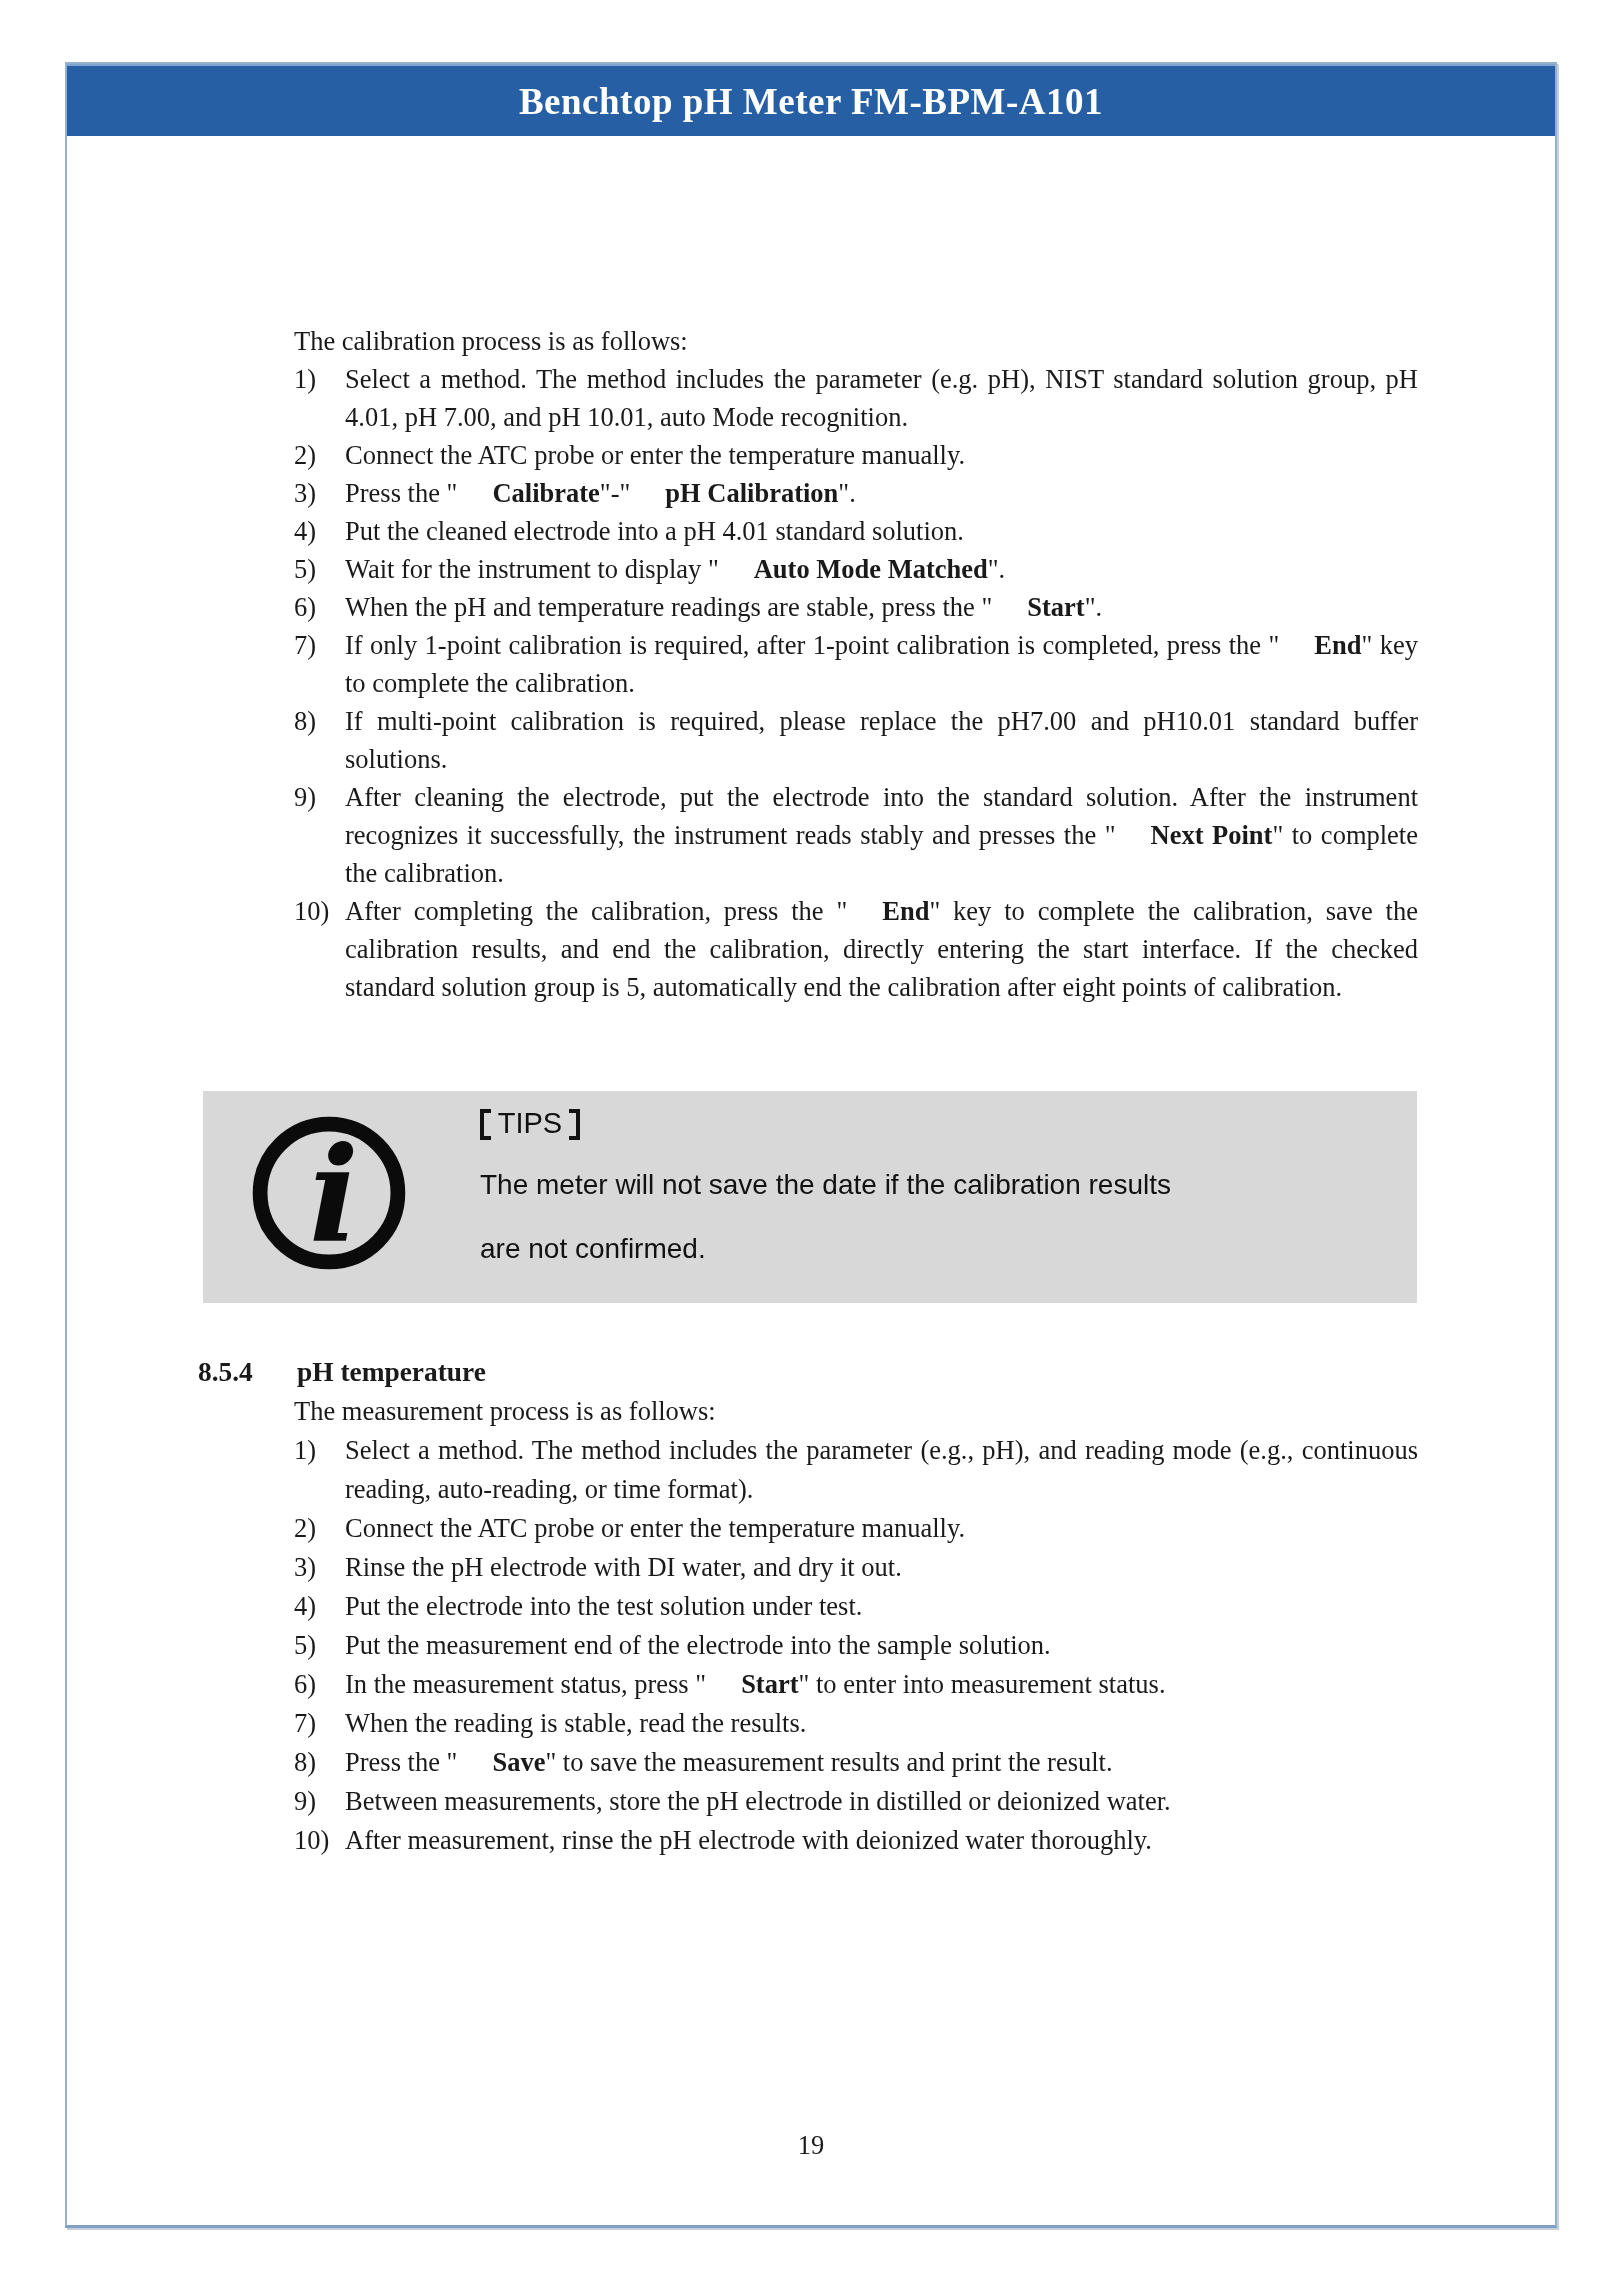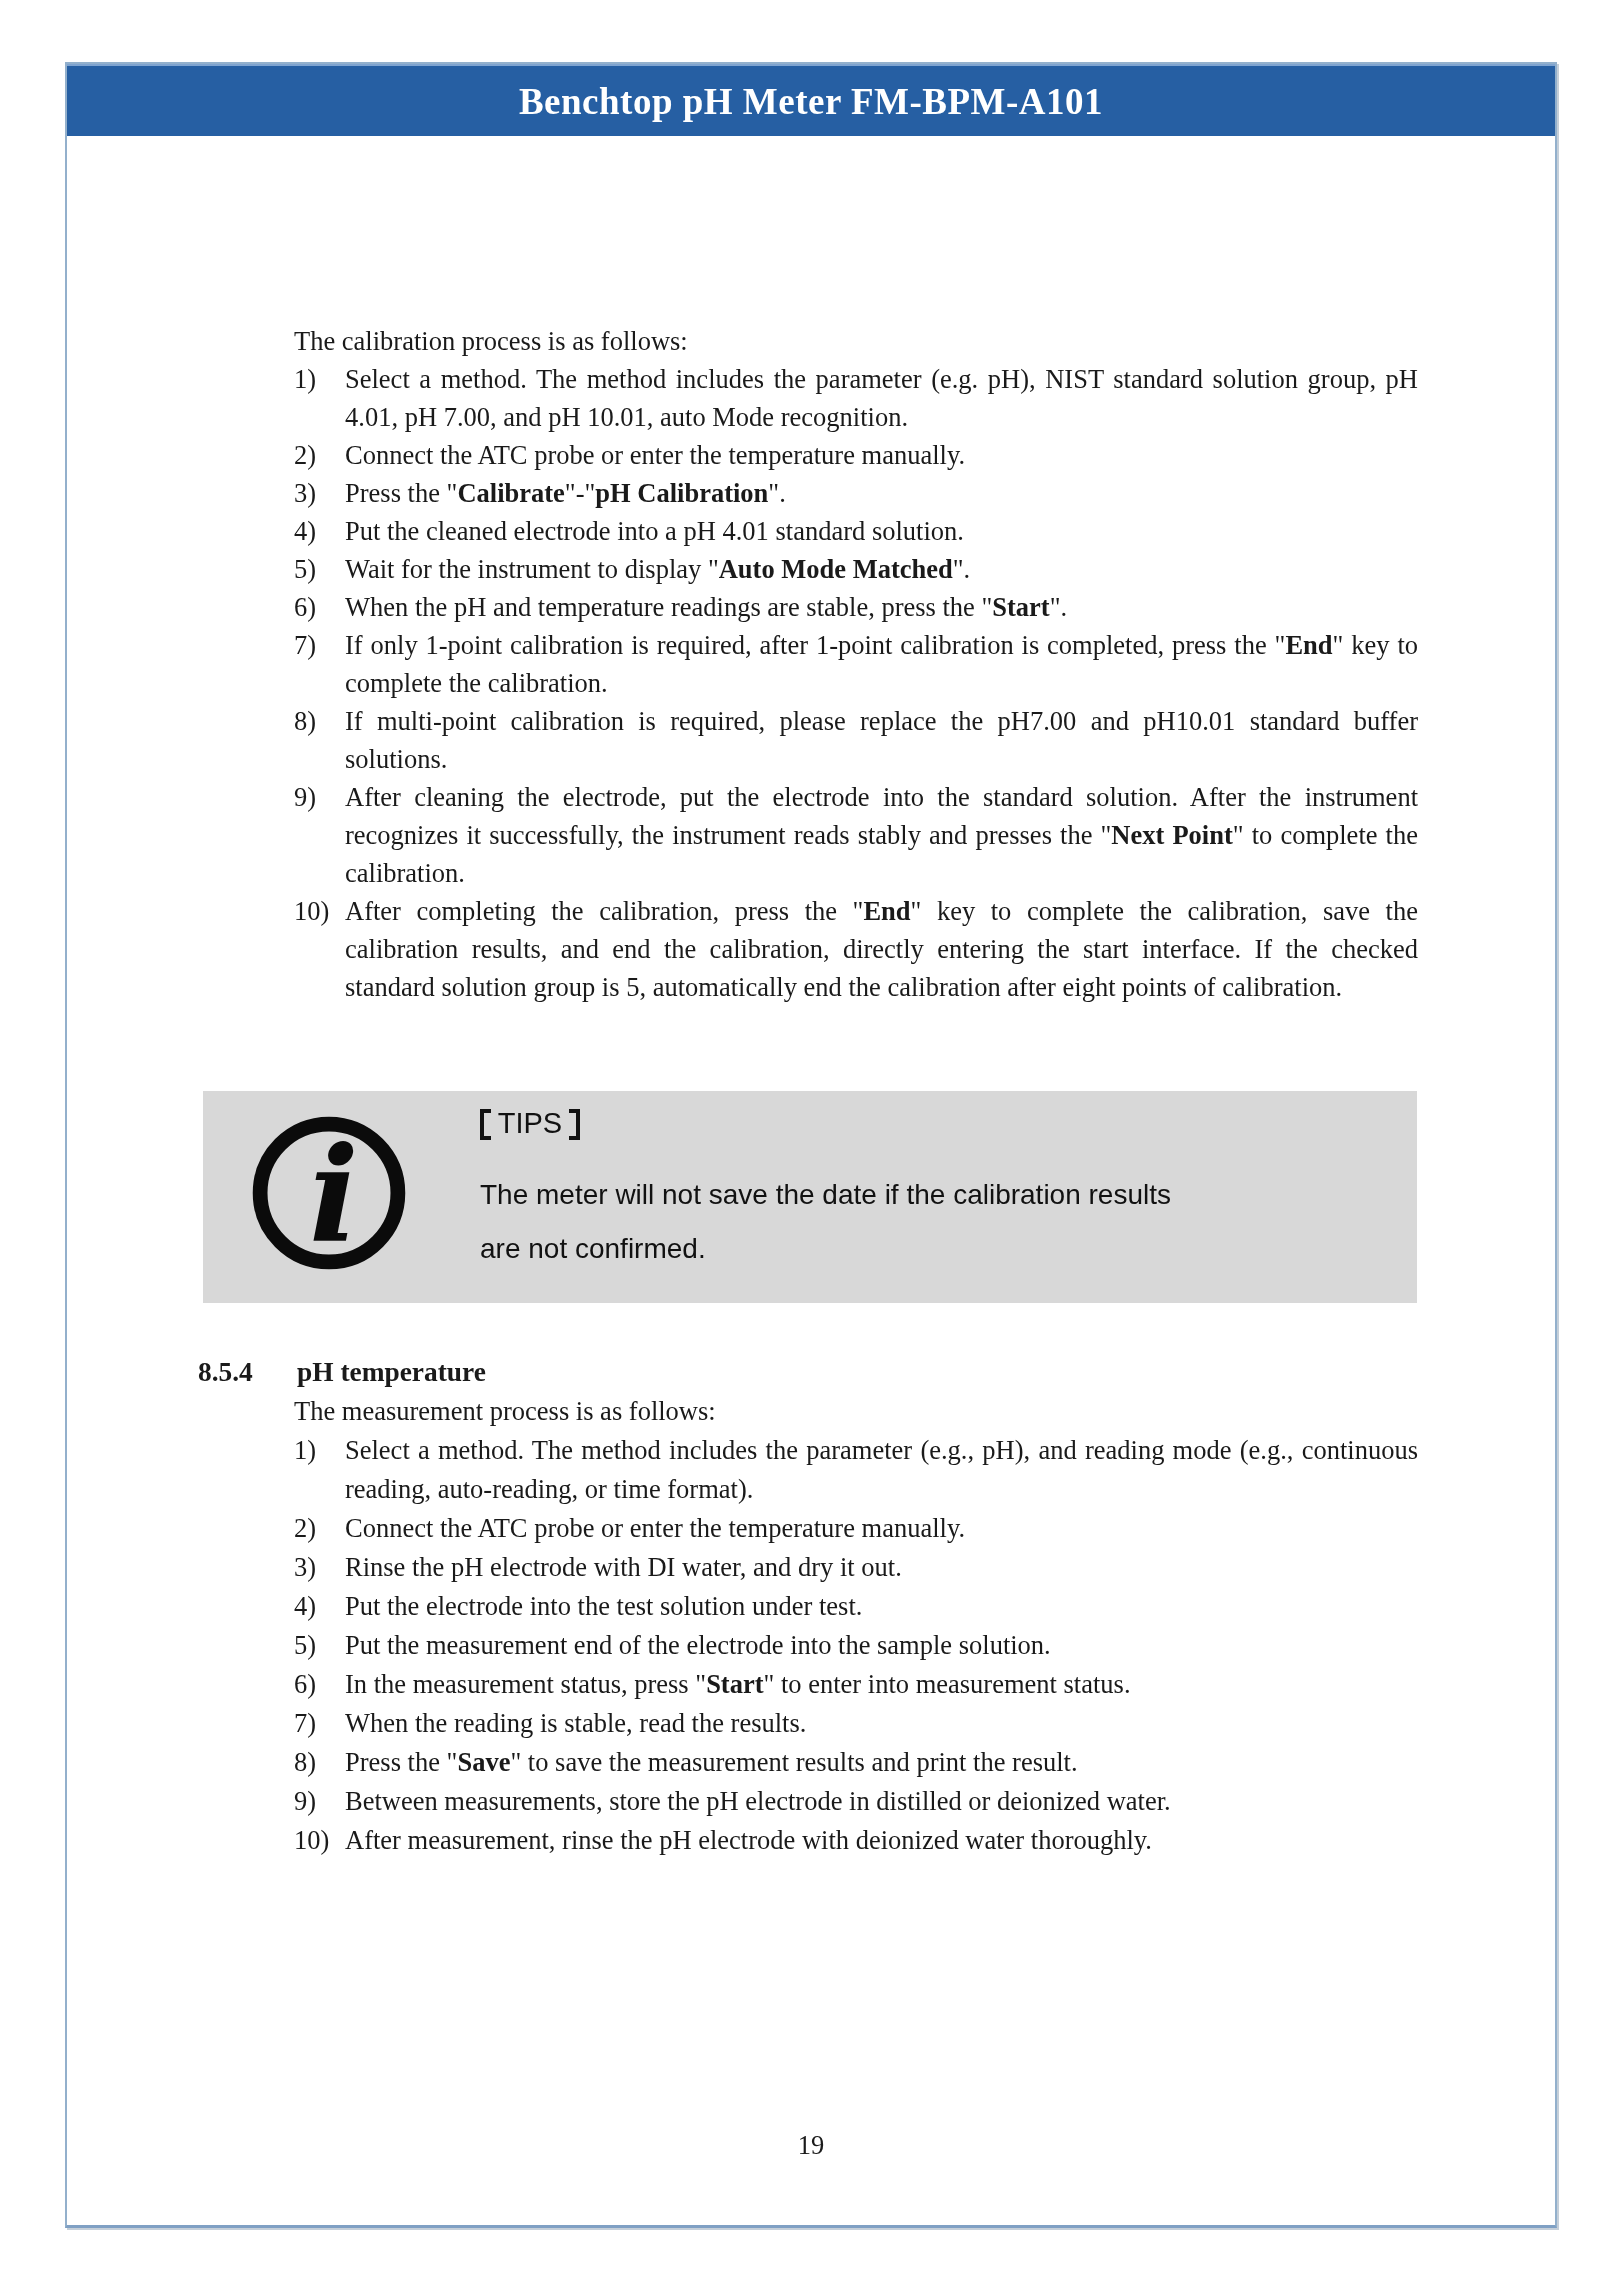--- a/index.html
+++ b/index.html
@@ -27,29 +27,29 @@
   .cal-block {
     position:absolute; left:227px; top:258px; width:1124px;
     font-size:26.5px; line-height:38px; text-align:justify;
   }
   .m-body {
     font-size:26.5px; line-height:39px; text-align:justify;
   }
   .intro { text-align:left; }
   .li { position:relative; padding-left:51px; }
   .li .marker { position:absolute; left:0; top:0; }
-  .b { font-weight:bold; }
+  .b { font-weight:bold;margin-left:35px; }
   .tips-box {
     position:absolute; left:136px; top:1027px; width:1214px; height:212px;
     background:var(--tips-bg,#D8D8D8);
     font-family:"Liberation Sans","DejaVu Sans",sans-serif; color:#111111;
   }
   .tips-icon { position:absolute; left:44px; top:19.6px; width:164px; height:164px; }
   .tips-title { position:absolute; left:277px; top:15.7px; font-size:29px; }
-  .tips-line1 { position:absolute; left:277px; top:88px; font-size:28px; }
+  .tips-line1 { position:absolute; left:277px; top:78px; font-size:28px; }
   .tips-line2 { position:absolute; left:277px; top:142px; font-size:28px; }
   .br { display:inline-block; width:10.8px; height:31px; border:4.9px solid #111;
         box-sizing:border-box; vertical-align:-6.9px; }
   .br-l { border-right:none; margin-right:6.9px; }
   .br-r { border-left:none; margin-left:6.9px; }
   .section2 { position:absolute; left:131px; top:1289px; width:1220px; }
   .sec-heading { display:flex; font-size:27.4px; font-weight:bold; line-height:39px;align-items:flex-end; }
   .sec-num { display:inline-block; width:99px; }
   .measure-body { margin-left:96px; width:1124px; }
   .page-number {

